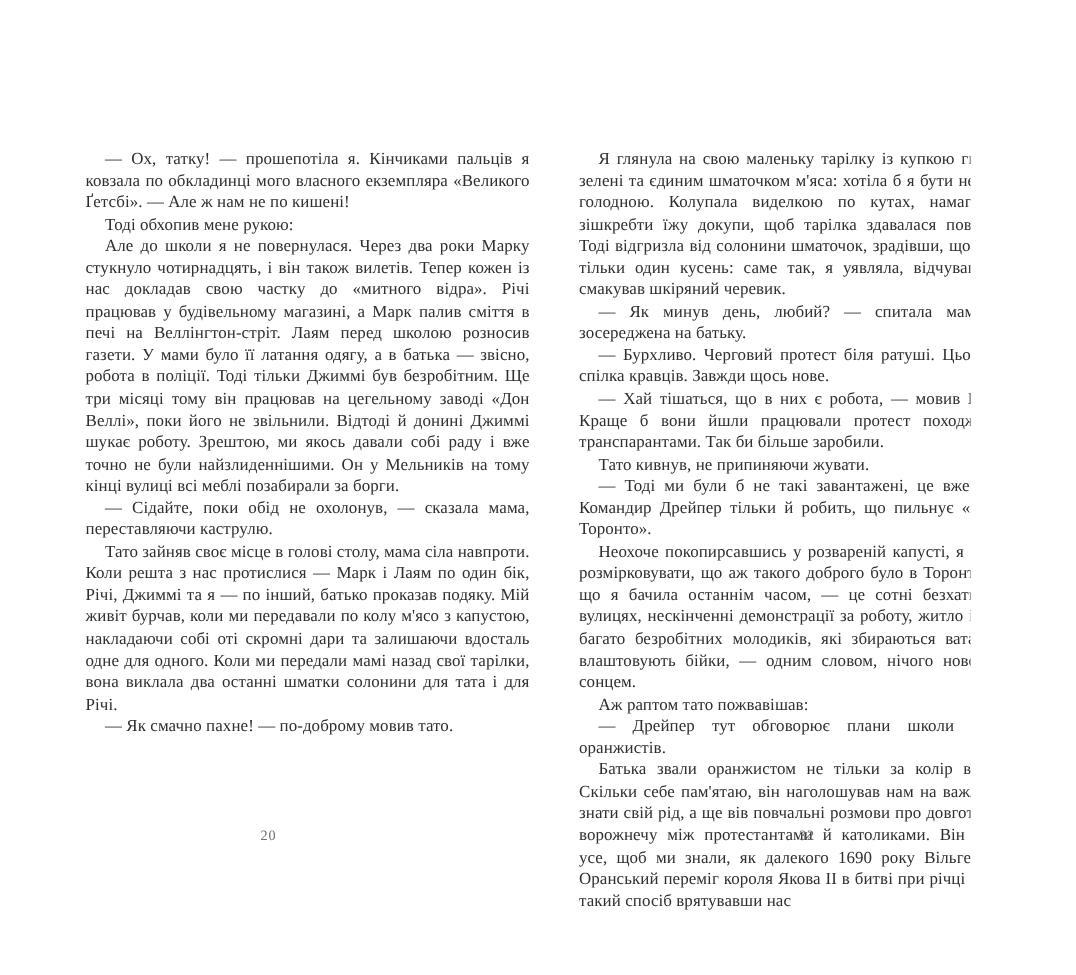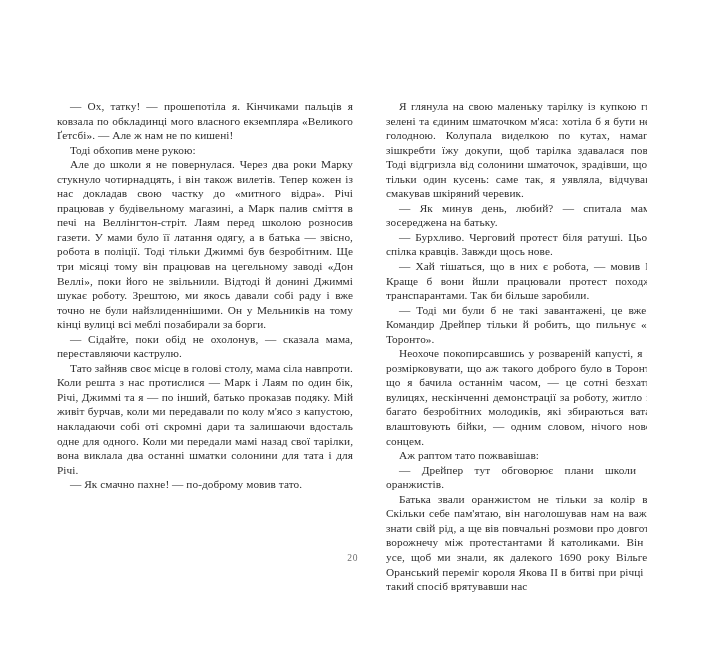--- a/index.html
+++ b/index.html
@@ -28,21 +28,21 @@
   .text-col.right { left: 386px; width: 297px; }
   .text-col p {
     margin: 0;
     padding: 0;
     text-indent: 13px;
   }
   .pagenum {
     position: absolute;
     top: 553px;
     width: 358px;
-    text-align: right;
+    text-align: center;
     font-size: 9.5px;
     letter-spacing: 0.6px;
     color: #6e6e6e;
   }
   .pagenum.left  { left: 0; }
   .pagenum.right { left: 359px; }
 </style>
 </head>
 <body>
 
@@ -55,20 +55,21 @@
     <p>— Сідайте, поки обід не охолонув, — сказала мама, переставляючи каструлю.</p>
     <p>Тато зайняв своє місце в голові столу, мама сіла навпроти. Коли решта з нас протислися — Марк і Лаям по один бік, Річі, Джиммі та я — по інший, батько проказав подяку. Мій живіт бурчав, коли ми передавали по колу м'ясо з капустою, накладаючи собі оті скромні дари та залишаючи вдосталь одне для одного. Коли ми передали мамі назад свої тарілки, вона виклала два останні шматки солонини для тата і для Річі.</p>
     <p>— Як смачно пахне! — по-доброму мовив тато.</p>
   </div>
 
   <div class="text-col right">
     <p>Я глянула на свою маленьку тарілку із купкою гидотної зелені та єдиним шматочком м'яса: хотіла б я бути не такою голодною. Колупала виделкою по кутах, намагаючись зішкребти їжу докупи, щоб тарілка здавалася повнішою. Тоді відгризла від солонини шматочок, зрадівши, що в мене тільки один кусень: саме так, я уявляла, відчувався б і смакував шкіряний черевик.</p>
     <p>— Як минув день, любий? — спитала мама, вся зосереджена на батьку.</p>
     <p>— Бурхливо. Черговий протест біля ратуші. Цього разу спілка кравців. Завжди щось нове.</p>
     <p>— Хай тішаться, що в них є робота, — мовив Річі. — Краще б вони йшли працювали протест походжати із транспарантами. Так би більше заробили.</p>
+    <p>Тато кивнув, не припиняючи жувати.</p>
     <p>— Тоді ми були б не такі завантажені, це вже точно. Командир Дрейпер тільки й робить, що пильнує «хороше Торонто».</p>
     <p>Неохоче покопирсавшись у розвареній капусті, я взялася розмірковувати, що аж такого доброго було в Торонто. Все, що я бачила останнім часом, — це сотні безхатьків на вулицях, нескінченні демонстрації за роботу, житло і права, багато безробітних молодиків, які збираються ватагами і влаштовують бійки, — одним словом, нічого нового під сонцем.</p>
     <p>Аж раптом тато пожвавішав:</p>
     <p>— Дрейпер тут обговорює плани школи Параду оранжистів.</p>
     <p>Батька звали оранжистом не тільки за колір волосся. Скільки себе пам'ятаю, він наголошував нам на важливості знати свій рід, а ще вів повчальні розмови про довготривалу ворожнечу між протестантами й католиками. Він зробив усе, щоб ми знали, як далекого 1690 року Вільгельм III Оранський переміг короля Якова II в битві при річці Бойн, у такий спосіб врятувавши нас</p>
   </div>
 
   <div class="pagenum left">20</div>
   <div class="pagenum right">32</div>
 

